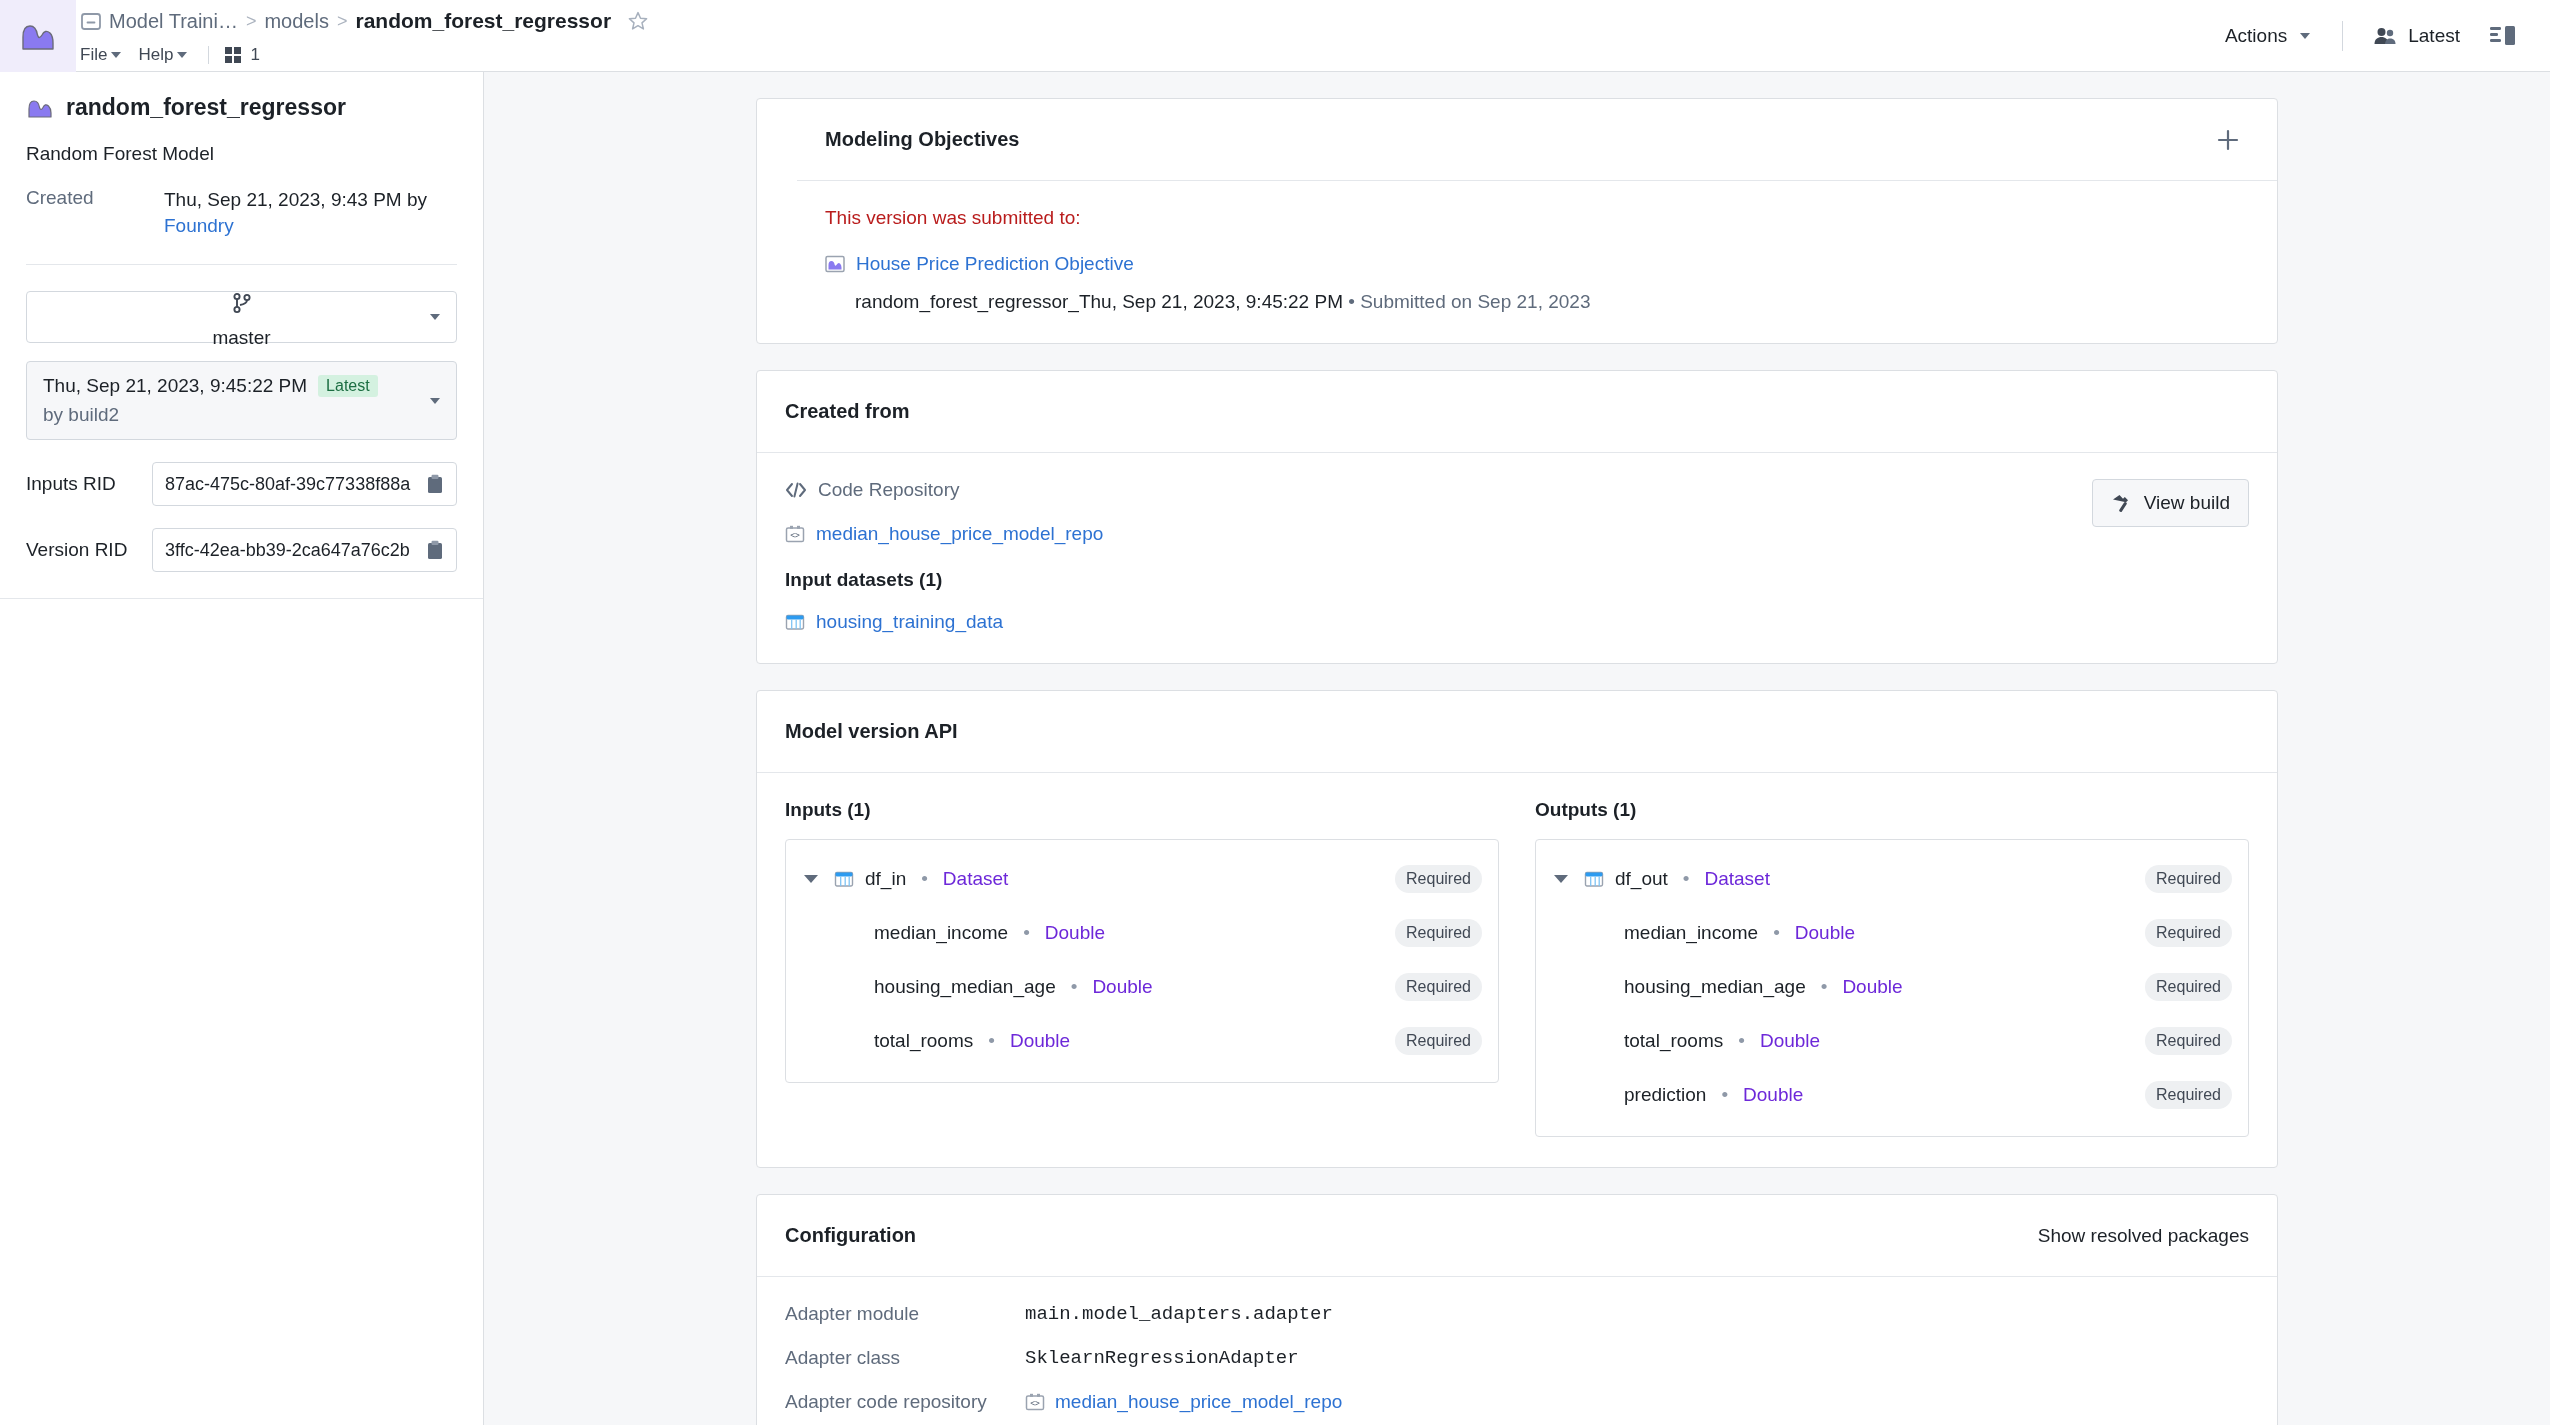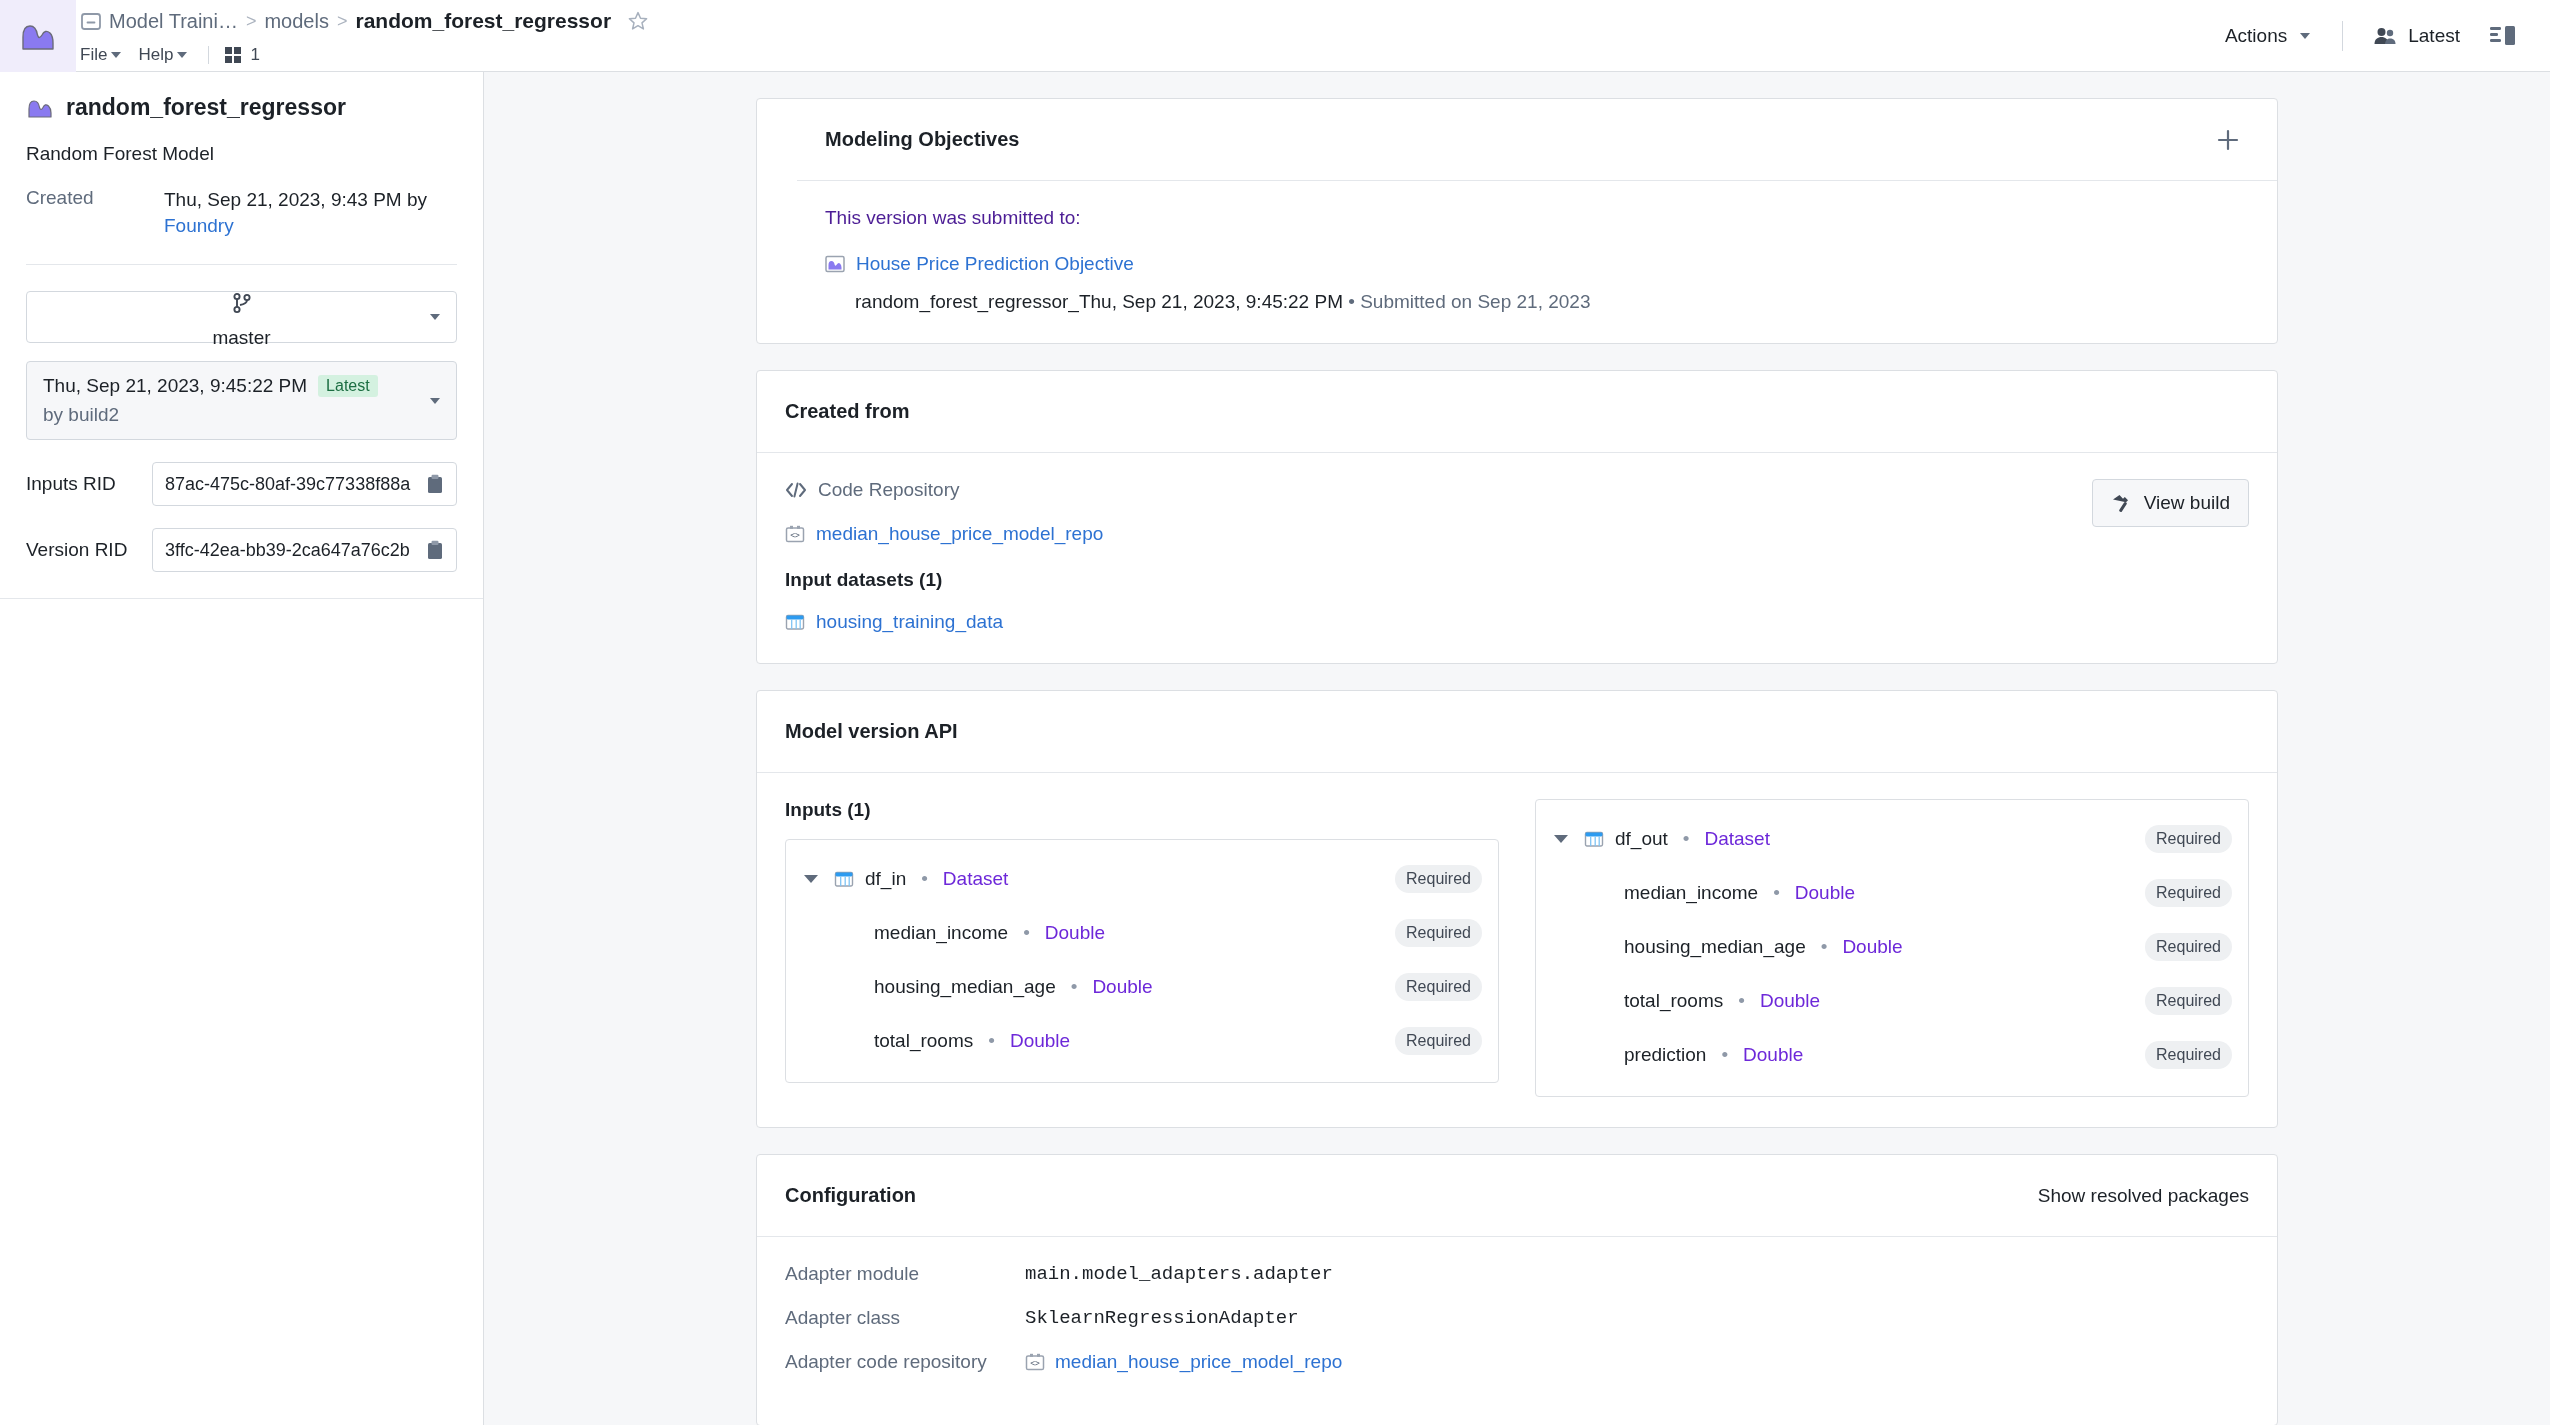--- a/index.html
+++ b/index.html
@@ -114,21 +114,21 @@
     margin: 0 272px 26px 272px;
   }
   .card-header {
     height: 82px; display: flex; align-items: center; justify-content: space-between;
     padding: 0 28px; border-bottom: 1px solid #e4e7eb;
   }
   .card-title { font-size: 20px; font-weight: bold; color: #1c2127; }
   .plus-btn { font-size: 30px; color: #5f6b7c; line-height: 1; padding: 4px 8px; }
   .card-body { padding: 26px 28px 30px 28px; }
 
-  .submitted-label { font-size: 19px; color: #4c1d95; }
+  .submitted-label { font-size: 19px; color: #b91c1c; }
   .objective-row { display: flex; align-items: center; gap: 11px; margin-top: 24px; }
   .objective-link { font-size: 19px; color: #2d72d2; }
   .submission-line { margin-top: 16px; padding-left: 30px; font-size: 19px; color: #1c2127; }
   .submission-meta { color: #5f6b7c; }
 
   .created-from-row { display:flex; align-items:flex-start; justify-content: space-between; }
   .repo-label { display: flex; align-items: center; gap: 11px; font-size: 19px; color: #5f6b7c; }
   .repo-link-row { display: flex; align-items: center; gap: 11px; margin-top: 22px; }
   .repo-link { font-size: 19px; color: #2d72d2; }
   .input-ds-title { font-size: 19px; font-weight: bold; color: #1c2127; margin-top: 24px; }
@@ -474,20 +474,21 @@
                 <span class="io-dot">•</span>
                 <span class="io-type">Double</span>
               </div>
               <span class="req-badge">Required</span>
             </div>
 
           </div>
         </div>
 
         <div class="io-col">
+          <div class="io-title">Outputs (1)</div>
           <div class="io-box">
 
             <div class="io-row">
               <div class="io-row-left">
                 <span class="io-tri"></span>
                 <span>
                   <svg width="20" height="20" viewBox="0 0 20 20">
                     <rect x="1.5" y="3.5" width="17" height="13.5" rx="1.4" fill="#fff" stroke="#9aa3b0" stroke-width="1.4"></rect>
                     <rect x="1.5" y="3.5" width="17" height="4" rx="1.4" fill="#2d9bf0"></rect>
                     <line x1="6.7" y1="7.5" x2="6.7" y2="17" stroke="#7fc4f5" stroke-width="1.3"></line>

